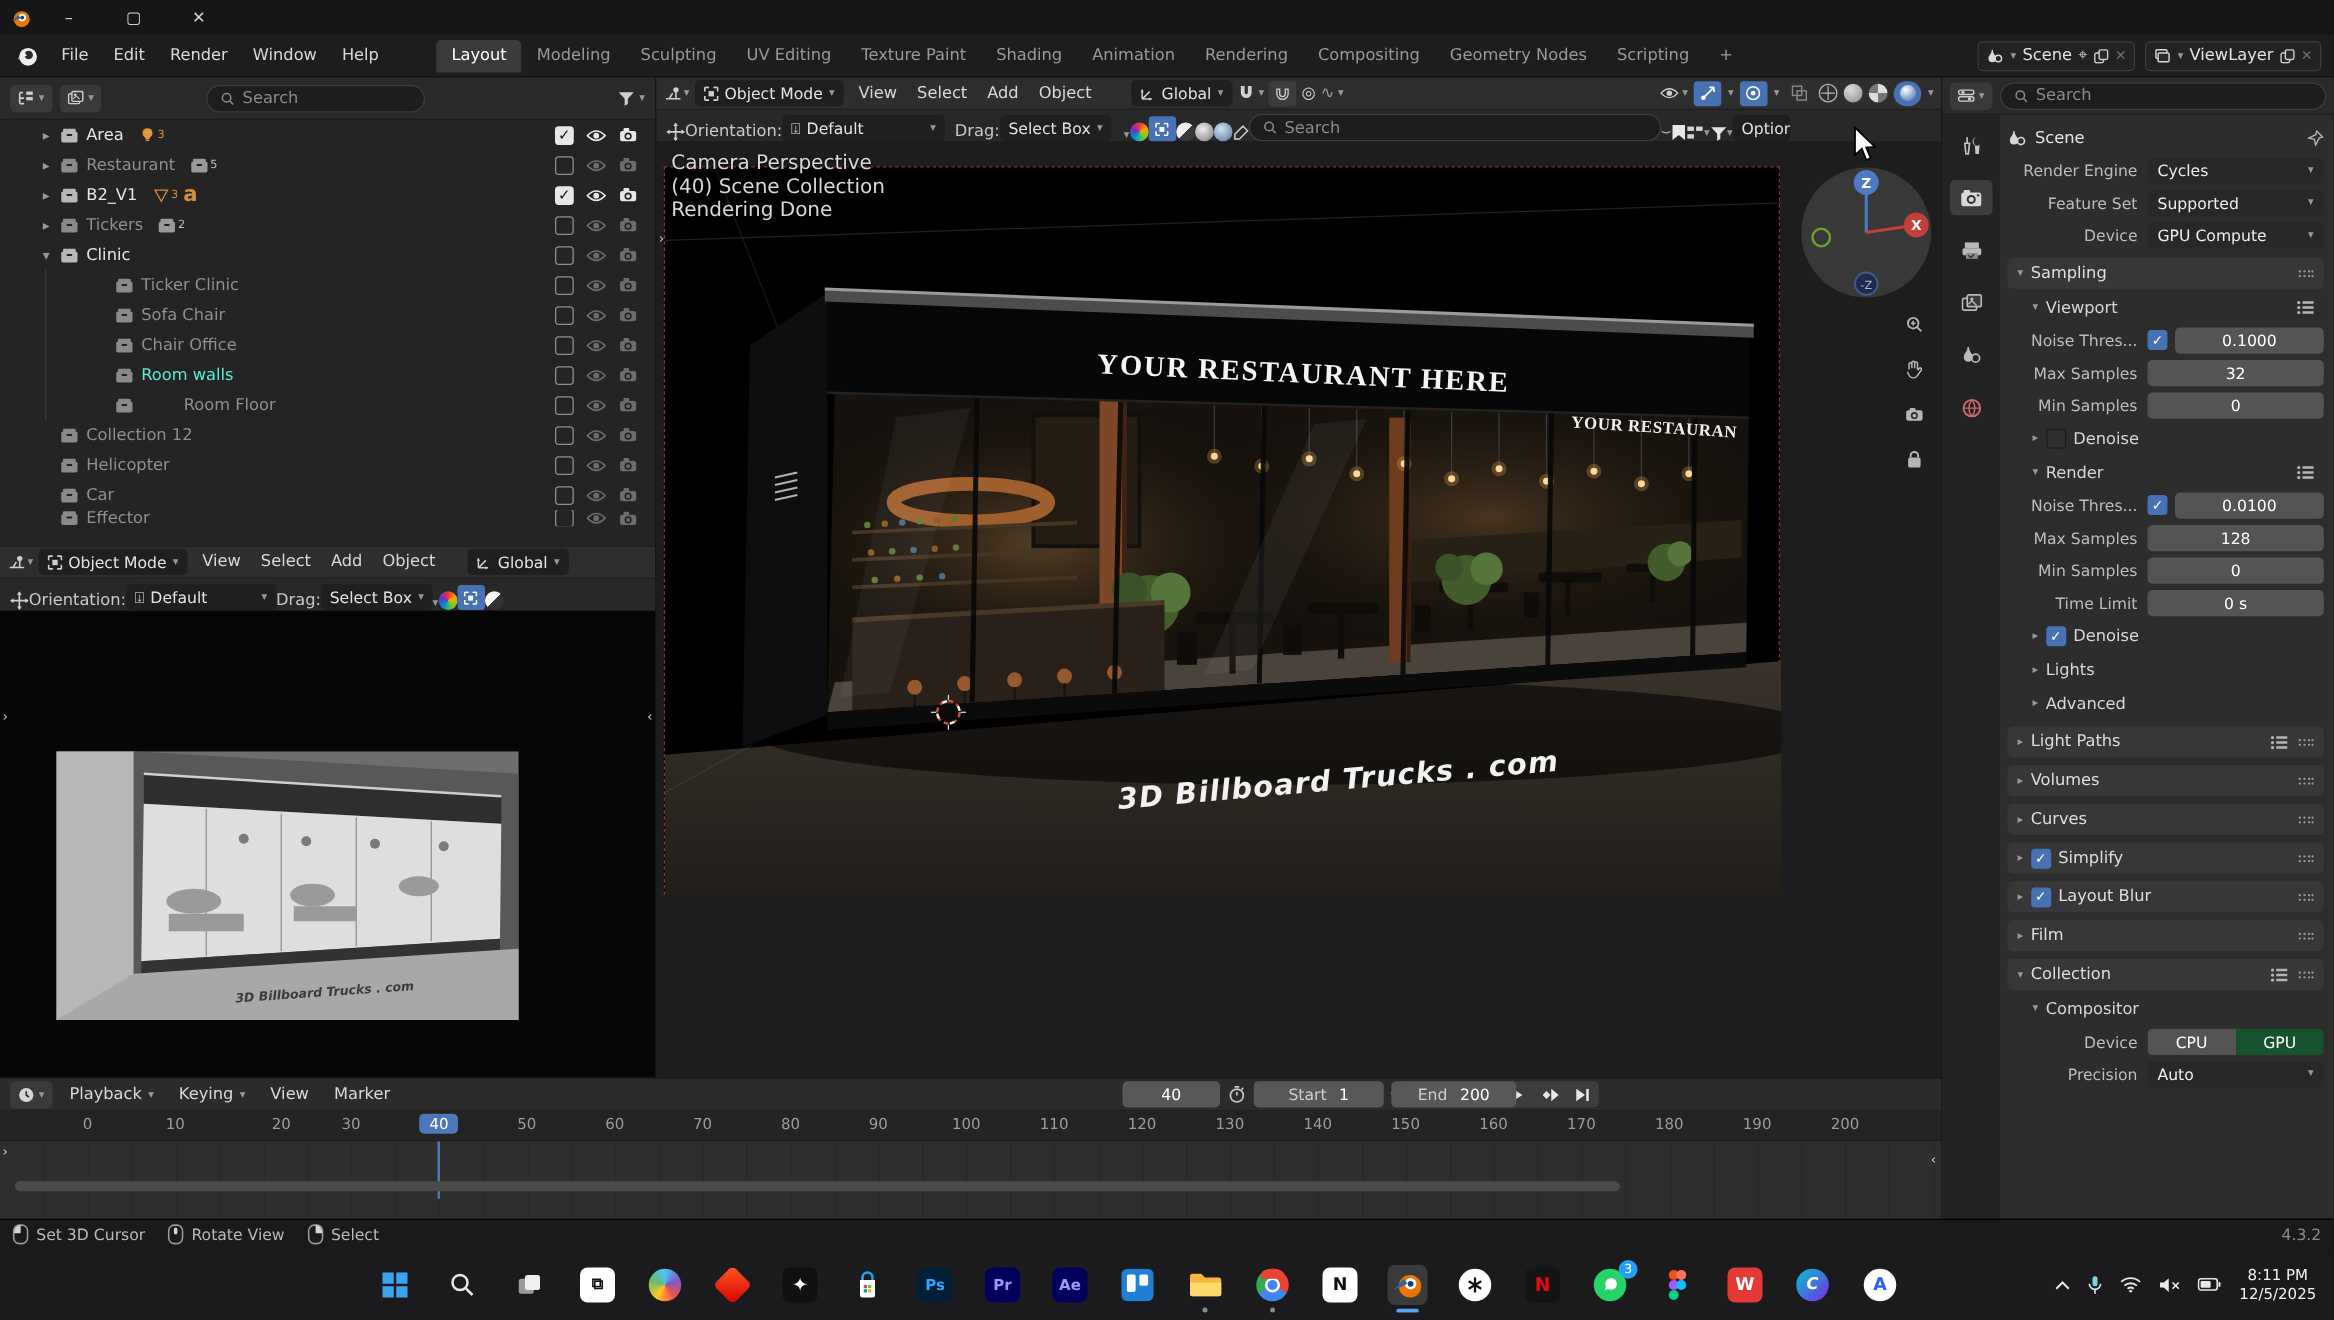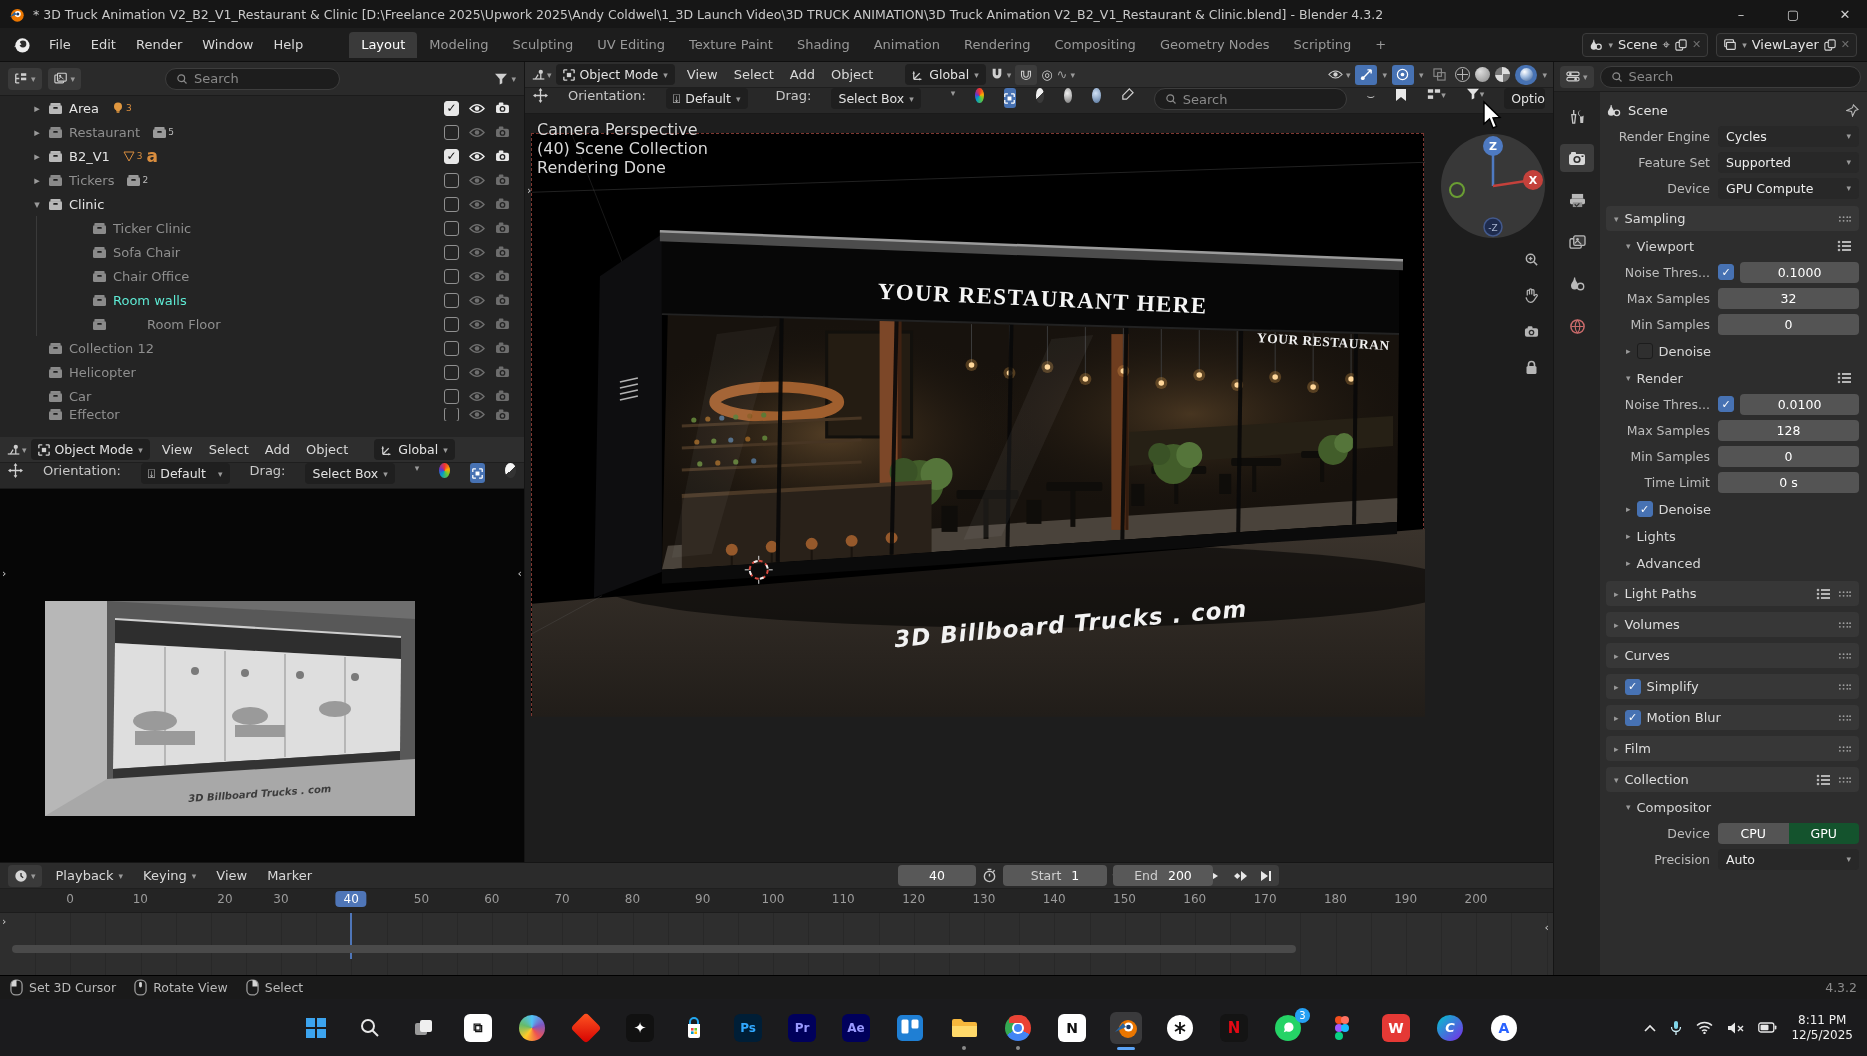--- a/index.html
+++ b/index.html
@@ -30,21 +30,21 @@
   .searchbox{display:flex;align-items:center;gap:6px;background:#1d1d1d;border:1px solid #3d3d3d;border-radius:12px;height:22px;padding:0 10px;color:#8a8a8a}
   .ol-row{height:24px;display:flex;align-items:center;position:relative;font-size:13px}
   .ol-row .lbl{margin-left:6px;white-space:nowrap}
   .ol-right{position:absolute;right:14px;display:flex;gap:10px;align-items:center}
   .cb-ol{width:15px;height:15px;border-radius:3px;border:1.5px solid #8f8f8f;background:transparent}
   .cb-ol.on{background:#e7e7e7;border-color:#e7e7e7;color:#111;font-size:12px;font-weight:bold;display:flex;align-items:center;justify-content:center}
   .sub{font-size:9px;vertical-align:sub;margin-left:1px}
 
   
   .vp-header{height:26px;background:#2e2e2e;display:flex;align-items:center;gap:4px;padding:0 6px;border-bottom:1px solid #1e1e1e;white-space:nowrap}
-  .vp-tool{height:26px;background:#282828;display:flex;align-items:flex-start;gap:20px;padding:0 8px;border-bottom:1px solid #1a1a1a;white-space:nowrap}
+  .vp-tool{height:26px;background:#282828;display:flex;align-items:flex-end;gap:0;padding:0 8px;border-bottom:1px solid #1a1a1a;white-space:nowrap}
   .dd{display:inline-flex;align-items:center;gap:5px;background:#1f1f1f;border-radius:4px;height:21px;padding:0 7px;color:#e3e3e3;font-size:12.5px}
   .vmenu{padding:0 8px;color:#d8d8d8;font-size:13px}
   .ball{width:15px;height:15px;border-radius:50%}
   .tglbtn{width:22px;height:20px;border-radius:3px;display:flex;align-items:center;justify-content:center}
   .tglbtn.on{background:#4772b3;color:#fff}
   #viewport2{left:0;top:437px;width:525px;height:425px;background:#0a0a0a;border-right:1px solid #151515;overflow:hidden}
   #viewport{left:525px;top:62px;width:1028px;height:800px;background:#1c1c1c;overflow:hidden}
   #vp-canvas{position:absolute;left:0;top:52px;right:0;bottom:0;background:#1d1d1d}
   #camera-frame{position:absolute;left:6px;top:19px;width:893px;height:583px;background:#000;border:1px dashed rgba(230,100,90,.55)}
   .overlay-text{position:absolute;left:12px;top:6px;color:#d8d8d8;font-size:16px;line-height:19px;text-shadow:0 1px 2px #000}
@@ -108,21 +108,20 @@
 
 <div id="titlebar" class="abs">
   <span class="icon">
     <svg width="17" height="17" viewBox="0 0 20 20">
         <circle cx="11" cy="11" r="7.5" fill="#ea7600"></circle>
         <circle cx="11.5" cy="9.5" r="3.6" fill="#fff"></circle>
         <circle cx="11.5" cy="9.5" r="1.8" fill="#1b3a66"></circle>
         <path d="M2 13 L8 7 l2 3z" fill="#2a65a0"></path>
       </svg>
   </span>
-  <span class="title">* 3D Truck Animation V2_B2_V1_Restaurant &amp; Clinic [D:\Freelance 2025\Upwork 2025\Andy Coldwel\1_3D Launch Video\3D TRUCK ANIMATION\3D Truck Animation V2_B2_V1_Restaurant &amp; Clinic.blend] - Blender 4.3.2</span>
   <span class="wctl">–</span>
   <span class="wctl">▢</span>
   <span class="wctl">✕</span>
 </div>
 
 <div id="topbar" class="abs">
   <span class="icon" style="margin:0 8px 0 12px">
     <svg width="19" height="19" viewBox="0 0 20 20">
         <circle cx="11" cy="11" r="7.5" fill="#eee"></circle>
         <circle cx="11.5" cy="9.5" r="3.6" fill="#2b2b2b"></circle>
@@ -1443,21 +1442,21 @@
                   <circle cx="10" cy="6" r="1"></circle>
                   <circle cx="13" cy="6" r="1"></circle>
                 </g>
               </svg>
             </span>
           </span>
         </div>
         <div class="sect">
           <span class="chev">▸</span>
           <span class="cb on">✓</span>
-          <span>Motion Blur</span>
+          <span>Layout Blur</span>
           <span class="righticons">
             <span class="icon">
               <svg width="13" height="8" viewBox="0 0 14 8">
                 <g fill="#9f9f9f">
                   <circle cx="2" cy="2" r="1"></circle>
                   <circle cx="6" cy="2" r="1"></circle>
                   <circle cx="10" cy="2" r="1"></circle>
                   <circle cx="13" cy="2" r="1"></circle>
                   <circle cx="2" cy="6" r="1"></circle>
                   <circle cx="6" cy="6" r="1"></circle>

